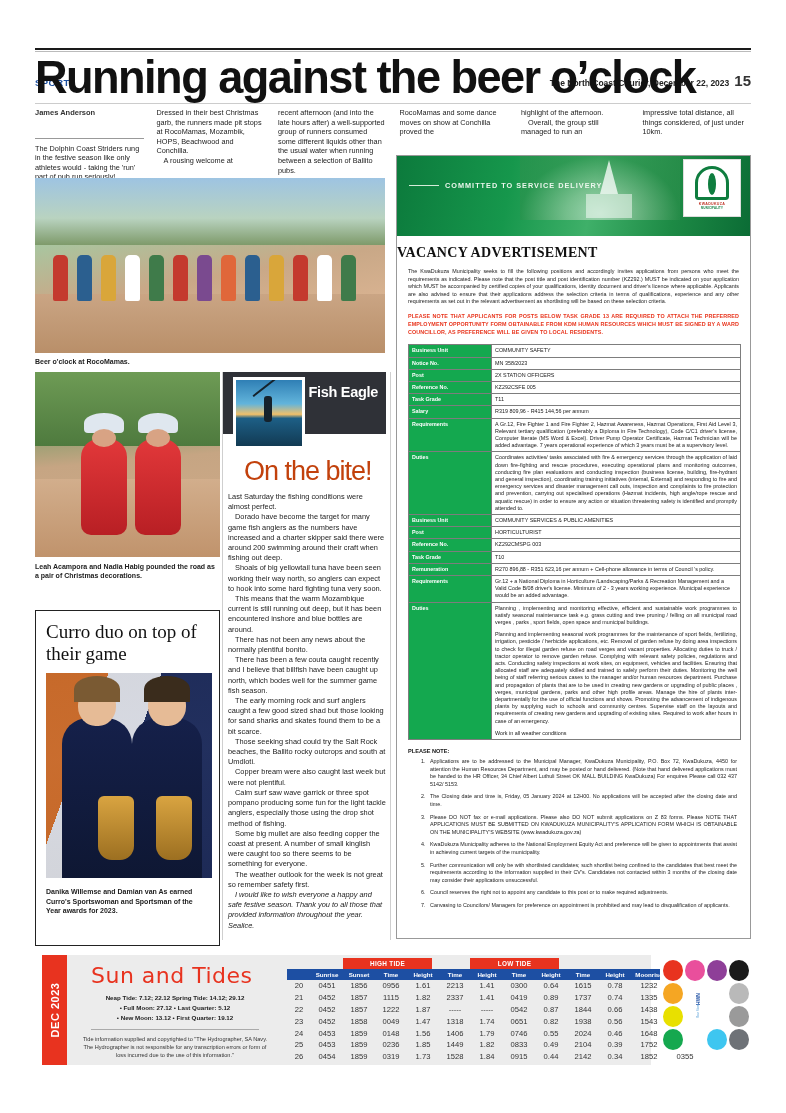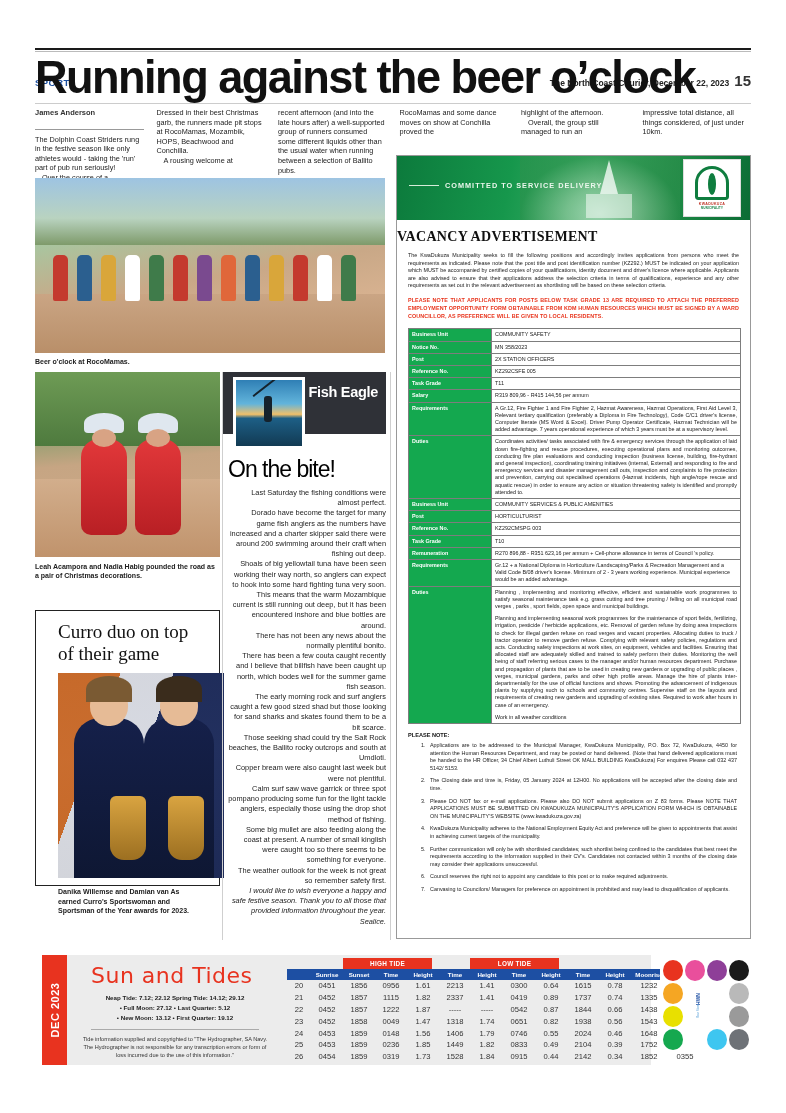--- a/index.html
+++ b/index.html
@@ -36,21 +36,21 @@
     letter-spacing:-1.6px; color:#111;
     transform:scaleX(.96); transform-origin:left top;
   }
   .head-rule { position:absolute; left:35px; top:105px; width:716px; height:1px; background:#ccc; }
 
   
   .intro { position:absolute; left:35px; top:108px; width:716px; display:flex; gap:13px; }
   .intro-col { width:135px; font-size:7.3px; line-height:9.6px; color:#222; }
   .byline {
     font-size:7.5px; font-weight:bold; color:#333;
-    border-bottom:1px solid #999; padding-bottom:11px; margin-bottom:5px;
+    border-bottom:1px solid #999; padding-bottom:20px; margin-bottom:5px;
   }
   .intro-col p { margin:0; }
   .intro-col p + p { text-indent:7px; }
 
   
   .photo1 {
     position:absolute; left:35px; top:178px; width:350px; height:175px;
     background:linear-gradient(170deg,#8bb7d8 0%,#a8c6a0 28%,#c9a887 55%,#d9b391 78%,#c8a079 100%);
     overflow:hidden;
   }
@@ -73,22 +73,22 @@
      background:linear-gradient(180deg,#d2ae8c,#c0936c); }
   .santa { position:absolute; bottom:12%; width:46px; height:96px;
      background:linear-gradient(180deg,#e2383a,#b81f24); border-radius:18px 18px 10px 10px; }
   .santa-hat { position:absolute; top:-26px; left:3px; width:40px; height:20px;
      background:#dfe7ef; border-radius:50% 50% 4px 4px; }
   .santa-face { position:absolute; top:-10px; left:11px; width:24px; height:18px;
      background:#d8a384; border-radius:50%; }
 
   
   .currobox {
-    position:absolute; left:35px; top:610px; width:185px; height:276px;
-    border:1px solid #222; background:#fff; padding:8px 22px;
+    position:absolute; left:35px; top:610px; width:185px; height:336px;
+    border:1px solid #222; background:#fff; padding:8px 10px;
   }
   .curro-title {
     font-family:"Liberation Serif", serif; font-size:19px; line-height:22px;
     color:#111; margin:2px 0 8px 0;
   }
   .curro-photo {
     width:166px; height:205px; position:relative; overflow:hidden;
     background:linear-gradient(175deg,#2b3a6b 0%,#3d4f86 40%,#1f2b52 100%);
   }
   .curro-bg { position:absolute; inset:0; background:
@@ -116,37 +116,37 @@
     background:linear-gradient(180deg,#2f7fb5 0%,#62b4db 36%,#f0c06a 52%,#1d5f86 58%,#123a53 100%); }
   .fe-figure { position:absolute; left:28px; top:16px; width:8px; height:26px;
     background:#15222c; border-radius:3px; }
   .fe-rod { position:absolute; left:14px; top:6px; width:30px; height:2px;
     background:#15222c; transform:rotate(-38deg); }
   .fe-title {
     position:absolute; right:8px; top:12px; color:#fff;
     font-size:14.5px; font-weight:bold; letter-spacing:-.3px;
   }
   .onbite {
-    font-size:23px; font-weight:normal; color:#000000; margin:22px 0 5px 0;
+    font-size:27px; font-weight:normal; color:#c2410c; margin:22px 0 5px 16px;
     letter-spacing:-1px;
   }
   .fe-body { font-size:7.4px; line-height:10.2px; color:#222; }
-  .fe-body p { margin:0;text-align:right; }
+  .fe-body p { margin:0; }
   .fe-body p + p { text-indent:7px; }
   .fe-body .sig { font-style:italic; }
 
   
   .vrule { position:absolute; background:#cfcfcf; width:1px; }
 
   
   .advert {
     position:absolute; left:396px; top:155px; width:355px; height:784px;
     border:1px solid #999; background:#fff; overflow:hidden;
   }
-  .ad-header { position:relative; width:100%; height:64px;
+  .ad-header { position:relative; width:100%; height:80px;
     background:linear-gradient(100deg,#0c7a3c 0%,#16974c 32%,#3fb069 55%,#1d8a45 78%,#0b6c35 100%);
     overflow:hidden; }
   .ad-hdr-photo { position:absolute; right:70px; top:0; width:160px; height:64px;
     background:radial-gradient(ellipse at 50% 90%,#e9f3ea 0%,#a8cfae 30%,#2e8f4c 70%); opacity:.55; }
   .ad-spire { position:absolute; right:132px; top:4px; width:0; height:0;
     border-left:9px solid transparent; border-right:9px solid transparent;
     border-bottom:34px solid rgba(255,255,255,.75); }
   .ad-base { position:absolute; right:118px; top:38px; width:46px; height:24px;
     background:rgba(255,255,255,.5); }
   .ad-tagline { position:absolute; left:48px; top:25px; color:#eaf6ec;
@@ -333,21 +333,21 @@
       <p>Last Saturday the fishing conditions were almost perfect.</p>
       <p>Dorado have become the target for many game fish anglers as the numbers have increased and a charter skipper said there were around 200 swimming around their craft when fishing out deep.</p>
       <p>Shoals of big yellowtail tuna have been seen working their way north, so anglers can expect to hook into some hard fighting tuna very soon.</p>
       <p>This means that the warm Mozambique current is still running out deep, but it has been encountered inshore and blue bottles are around.</p>
       <p>There has not been any news about the normally plentiful bonito.</p>
       <p>There has been a few couta caught recently and I believe that billfish have been caught up north, which bodes well for the summer game fish season.</p>
       <p>The early morning rock and surf anglers caught a few good sized shad but those looking for sand sharks and skates found them to be a bit scarce.</p>
       <p>Those seeking shad could try the Salt Rock beaches, the Ballito rocky outcrops and south at Umdloti.</p>
       <p>Copper bream were also caught last week but were not plentiful.</p>
       <p>Calm surf saw wave garrick or three spot pompano producing some fun for the light tackle anglers, especially those using the drop shot method of fishing.</p>
-      <p>Some big mullet are also feeding along the coast at present. A number of small kinglish were caught too so there seems to be something for everyone.</p>
+      <p>Some big mullet are also feeding copper the coast at present. A number of small kinglish were caught too so there seems to be something for everyone.</p>
       <p>The weather outlook for the week is not great so remember safety first.</p>
       <p class="sig">I would like to wish everyone a happy and safe festive season. Thank you to all those that provided information throughout the year. Sealice.</p>
     </div>
   </div>
 
   <div class="advert">
 
     <div class="ad-header">
       <div class="ad-hdr-photo"></div>
       <div class="ad-spire"></div>

